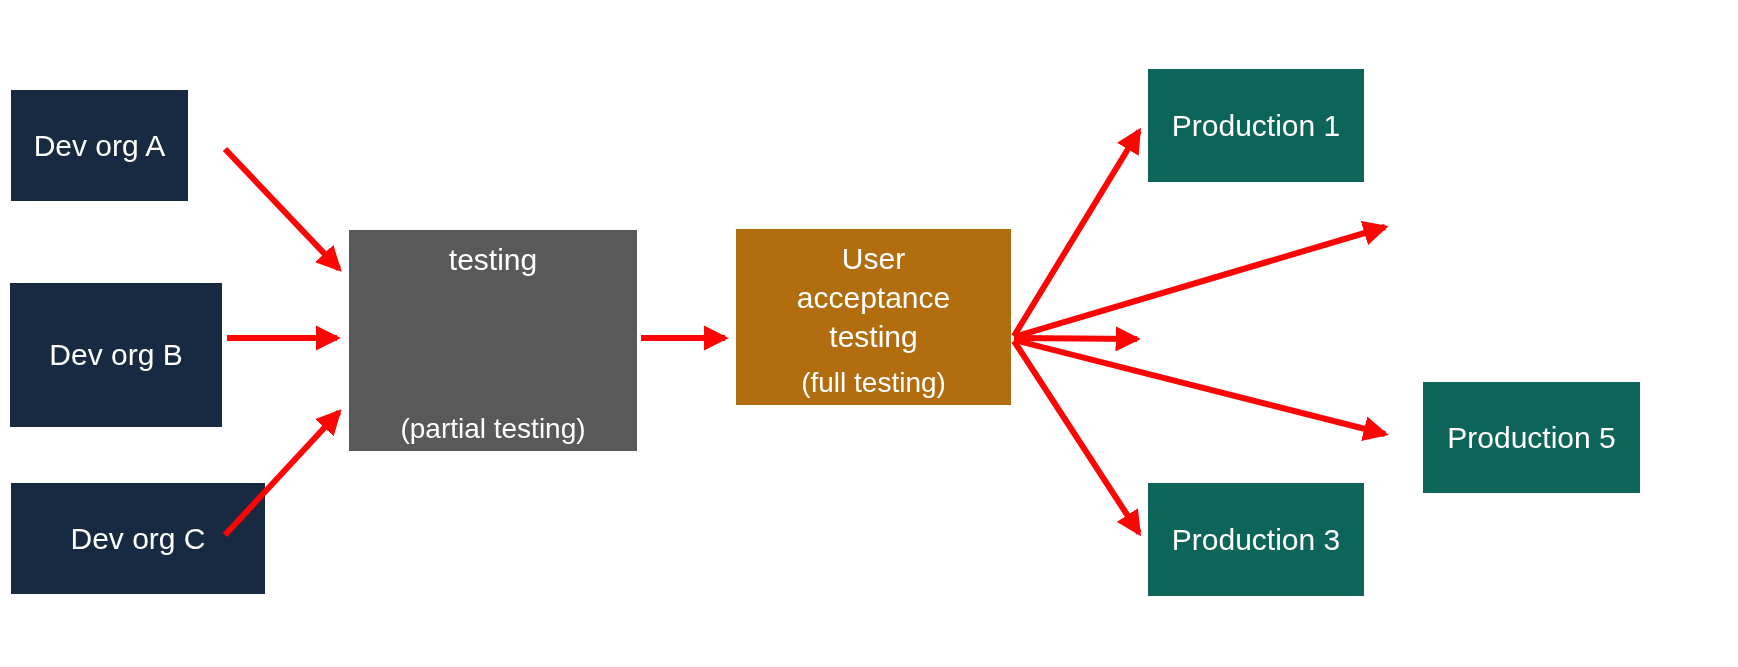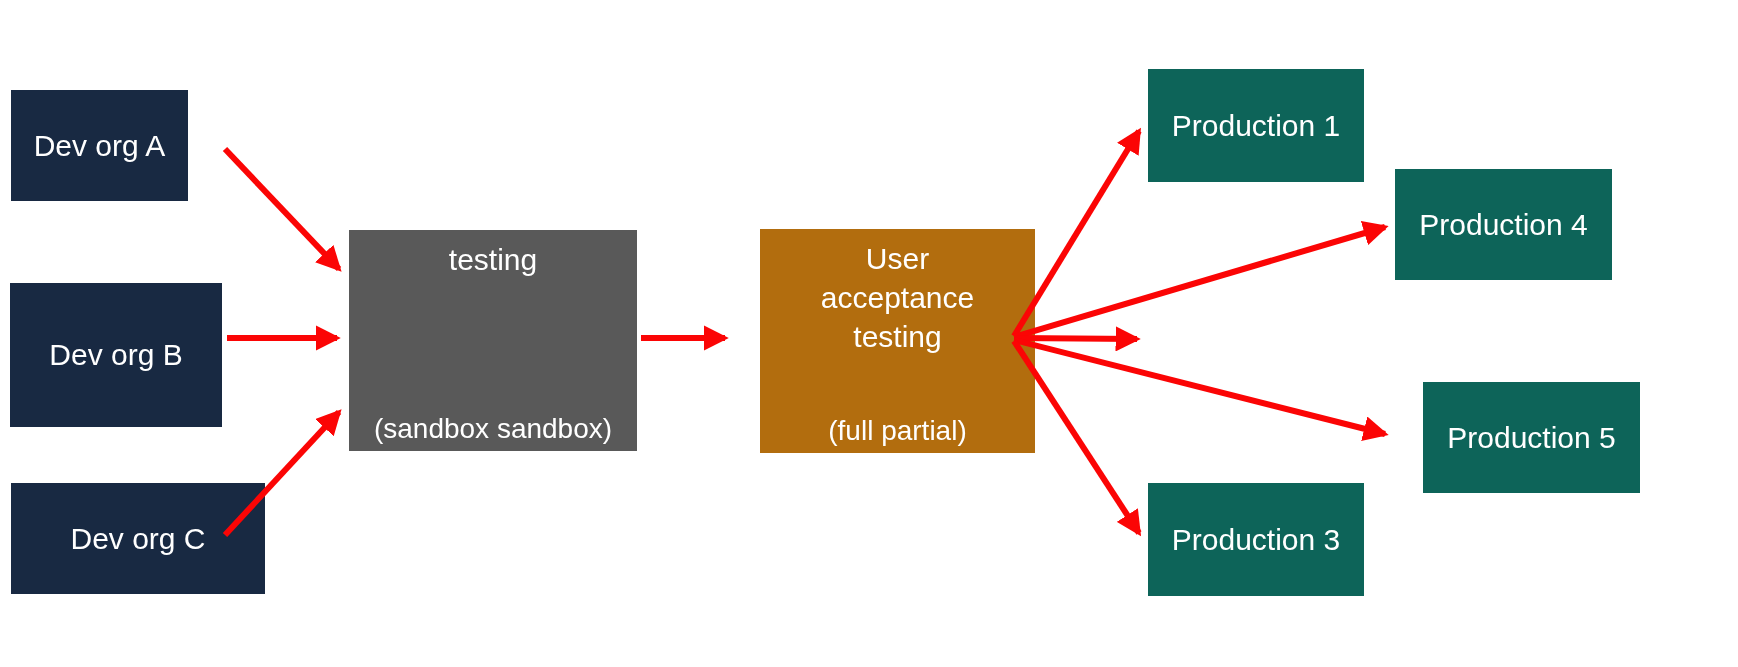--- a/index.html
+++ b/index.html
@@ -55,44 +55,41 @@
   </div>
 
   <div class="node navy" style="left:11px; top:483px; width:254px; height:111px;">
     <span class="label">Dev org C</span>
   </div>
 
   <div class="node gray process" style="left:349px; top:230px; width:288px; height:221px;">
     <div class="title">
       <span class="line">testing</span>
     </div>
-    <div class="subtitle">(sandbox sandbox)</div>
+    <div class="subtitle">(partial testing)</div>
   </div>
 
-  <div class="node orange process" style="left:760px; top:229px; width:275px; height:224px;">
+  <div class="node orange process" style="left:736px; top:229px; width:275px; height:176px;">
     <div class="title">
       <span class="line">User</span>
       <span class="line">acceptance</span>
       <span class="line">testing</span>
     </div>
-    <div class="subtitle">(full partial)</div>
+    <div class="subtitle">(full testing)</div>
   </div>
 
   <div class="node teal" style="left:1148px; top:69px; width:216px; height:113px;justify-content:center;">
     <span class="label">Production 1</span>
   </div>
 
 
   <div class="node teal" style="left:1148px; top:483px; width:216px; height:113px;">
     <span class="label">Production 3</span>
   </div>
 
-  <div class="node teal" style="left:1395px; top:169px; width:217px; height:111px;">
-    <span class="label">Production 4</span>
-  </div>
 
   <div class="node teal" style="left:1395px; top:382px; width:217px; height:111px;margin-left:28px;">
     <span class="label">Production 5</span>
   </div>
 
   <svg class="arrows" viewBox="0 0 1738 667">
     <defs>
       <marker id="ah" viewBox="0 0 10 10" refX="8.5" refY="5" markerWidth="4.2" markerHeight="4.2" orient="auto-start-reverse">
         <path d="M0,0 L10,5 L0,10 z" fill="#fb0505"></path>
       </marker>

